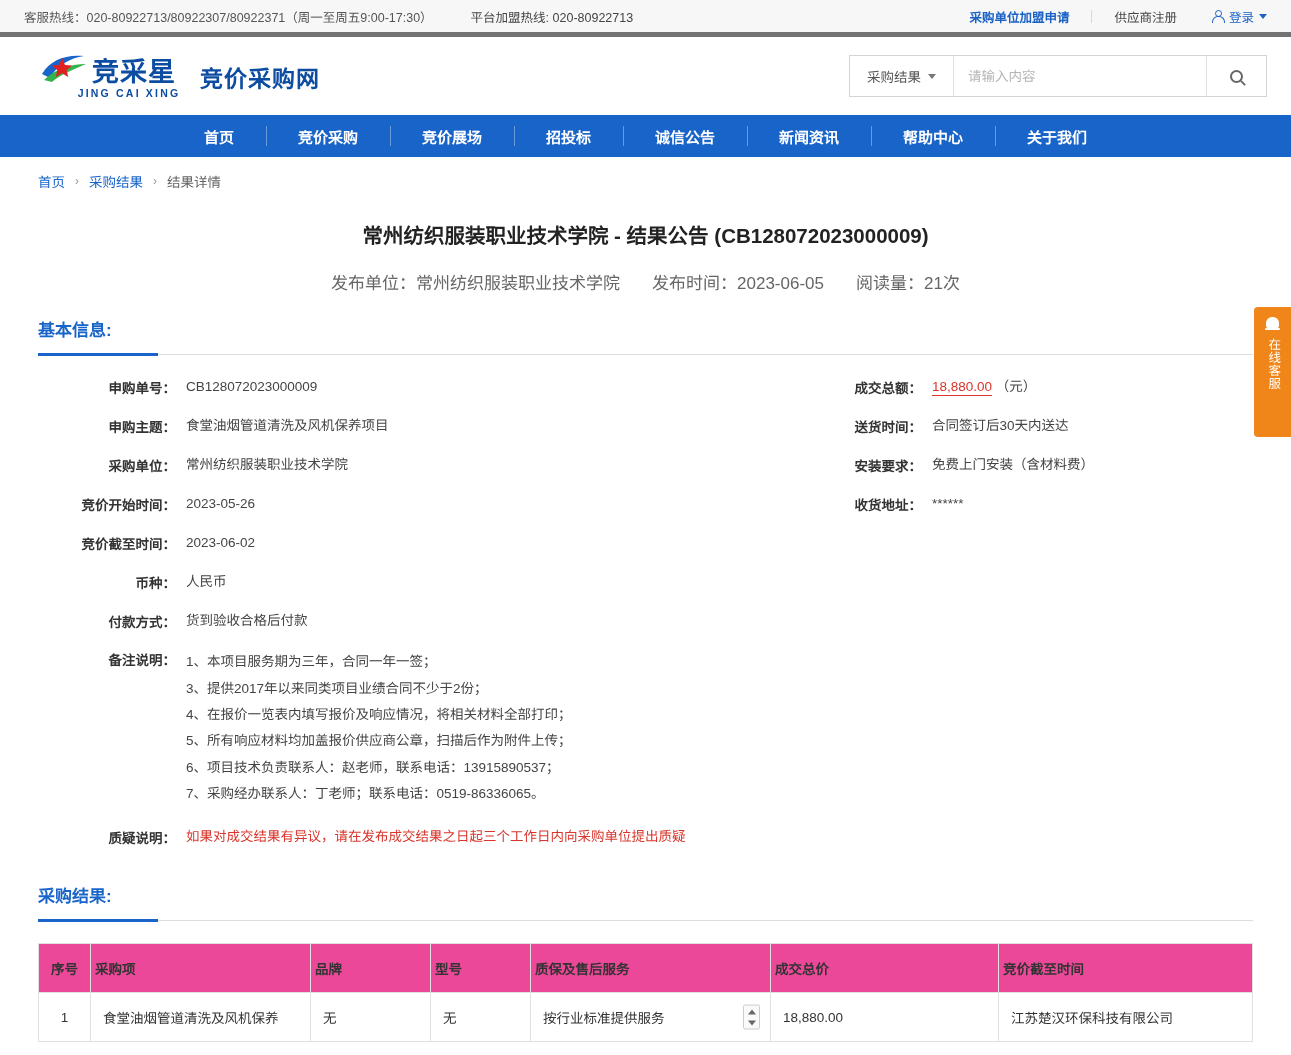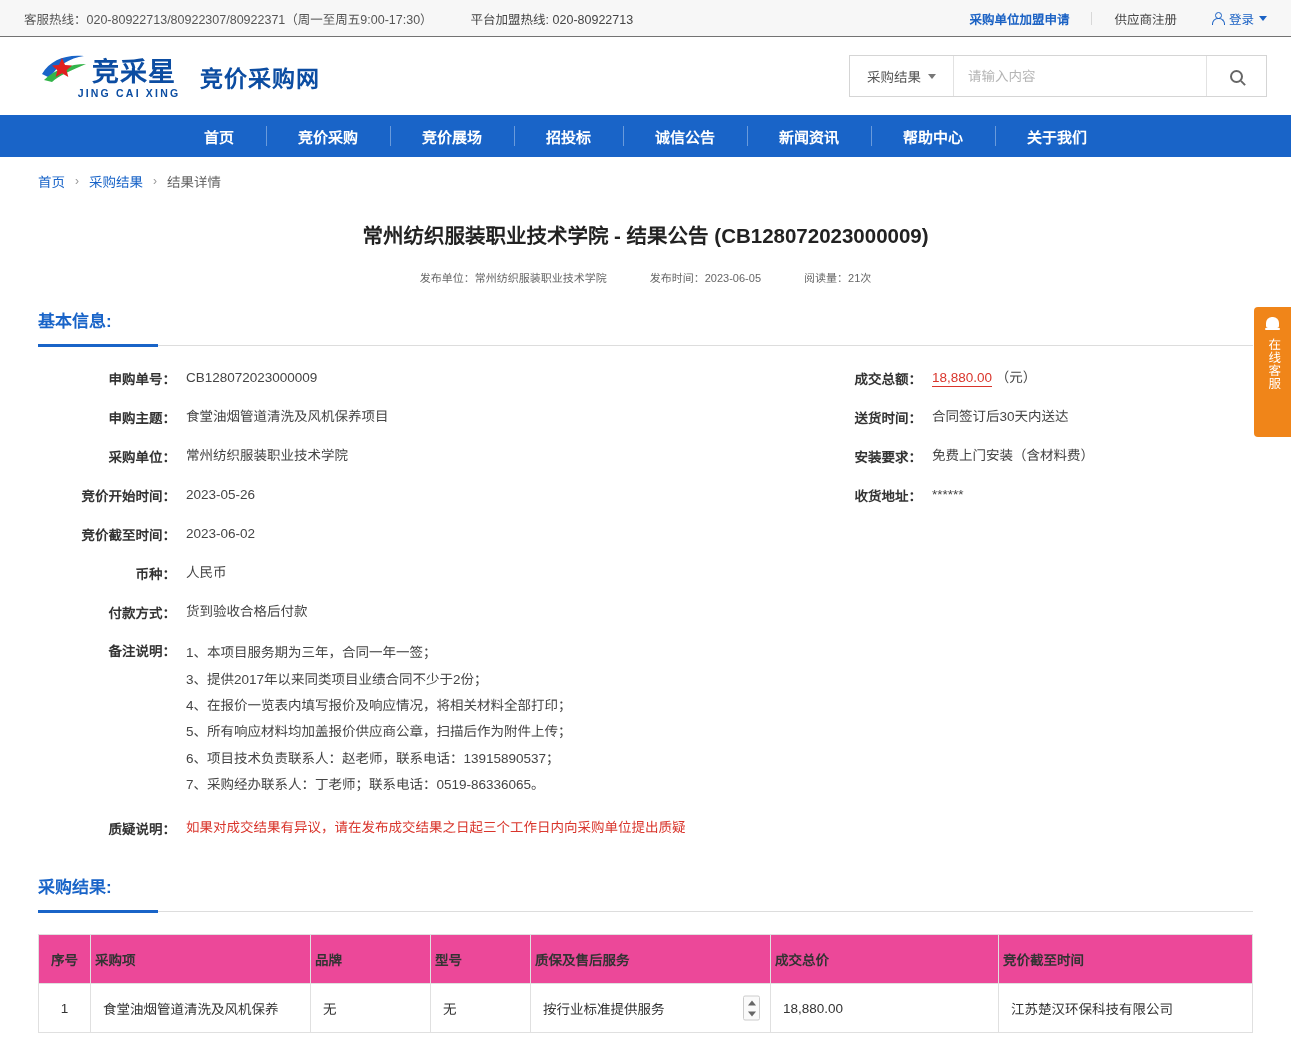--- a/index.html
+++ b/index.html
@@ -8,21 +8,21 @@
     background: #ffffff;
     font-family: "Liberation Sans", "DejaVu Sans", sans-serif;
     color: #333;
   }
   body { width: 1291px; height: 1055px; overflow: hidden; position: relative; }
 
   
   .topbar {
     height: 37px;
     background: #f7f7f7;
-    border-bottom: 1px solid #737373;
+    border-bottom: 5px solid #737373;
     display: flex;
     align-items: center;
     font-size: 12.5px;
     color: #555;
     padding: 0 24px;
   }
   .topbar .hot { margin-right: 38px; white-space: nowrap; }
   .topbar .spacer { flex: 1; }
   .topbar .link {
     color: #1b62c4; font-weight: bold; margin-left: 0; white-space: nowrap;
@@ -130,21 +130,21 @@
   .crumb a { color: #1964c8; text-decoration: none; cursor: pointer; }
   .crumb .arrow { color: #999; font-size: 12px; }
   .crumb .cur { color: #666; }
 
   
   .page-title {
     text-align: center; font-size: 20.5px; font-weight: bold; color: #222;
     margin: 16px 0 0 0;
   }
   .meta {
-    display: flex; justify-content: center; gap: 43px; font-size: 11px;
+    display: flex; justify-content: center; gap: 32px; font-size: 17px;
     color: #666; margin-top: 20px;
   }
 
   
   .section {
     margin: 22px 38px 0 38px; position: relative;
   }
   .sec-title {
     font-size: 17px; font-weight: bold; color: #1964c8; padding-bottom: 13px;
     display: inline-block;

